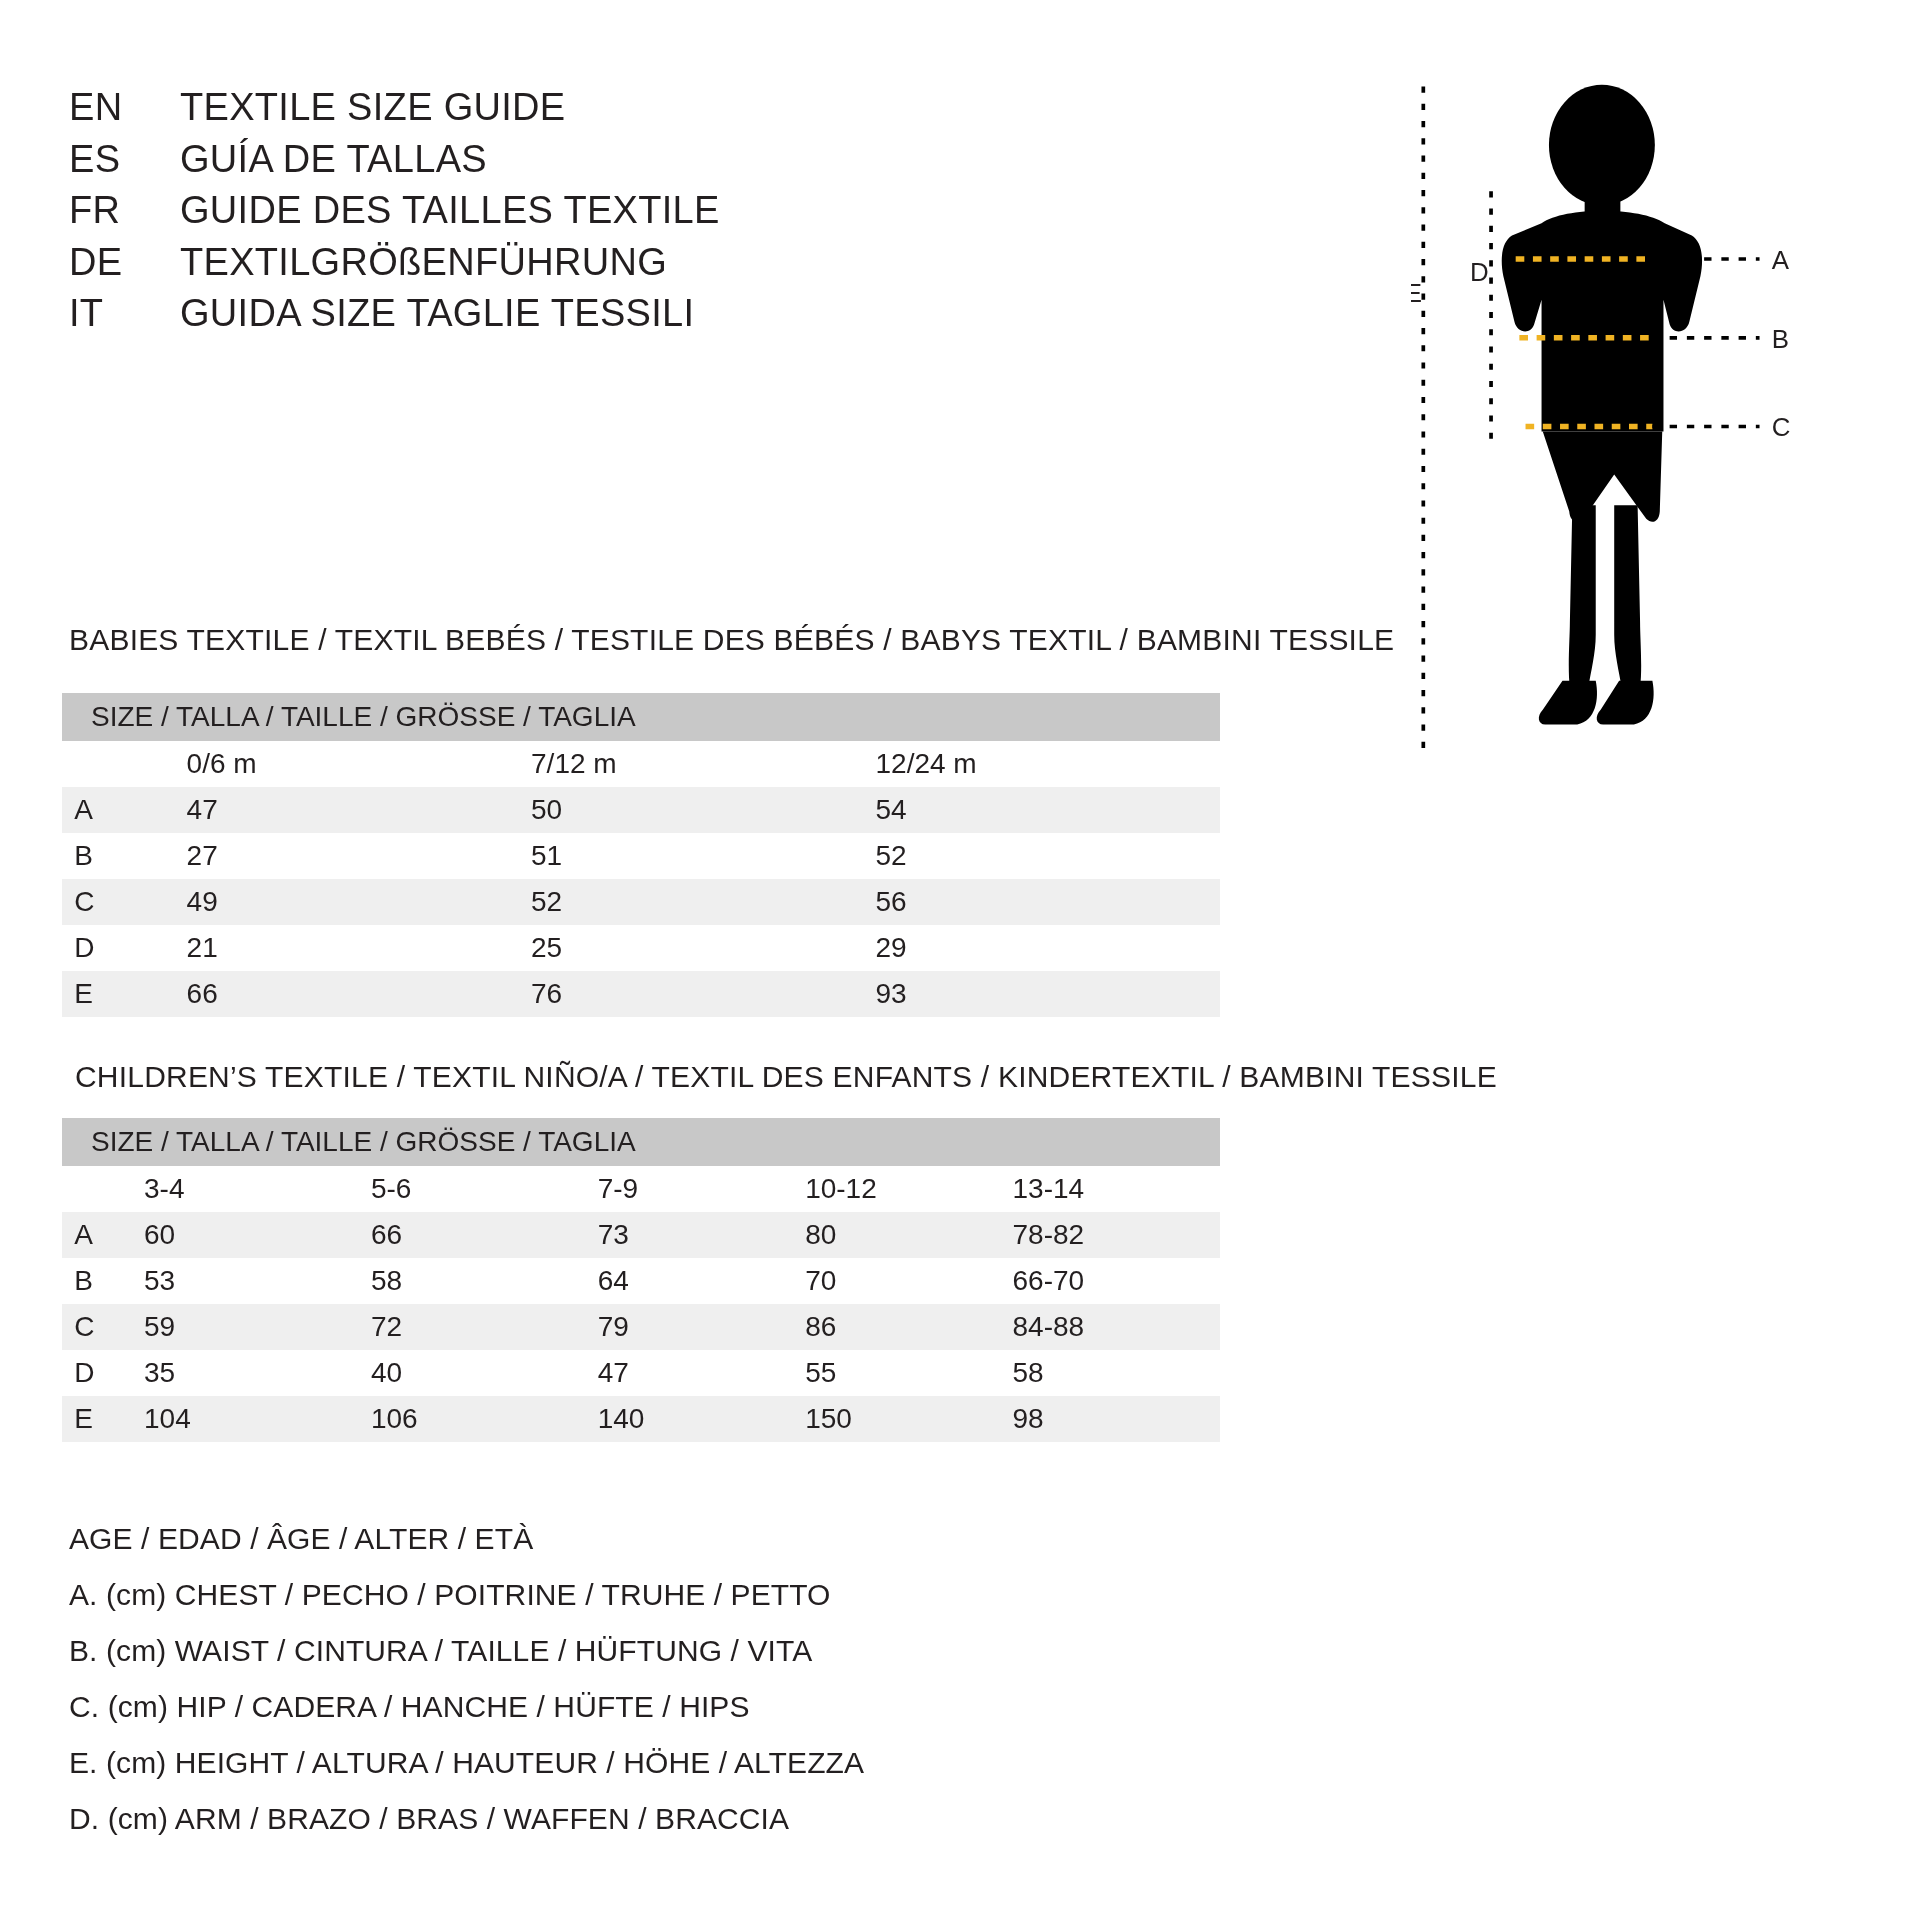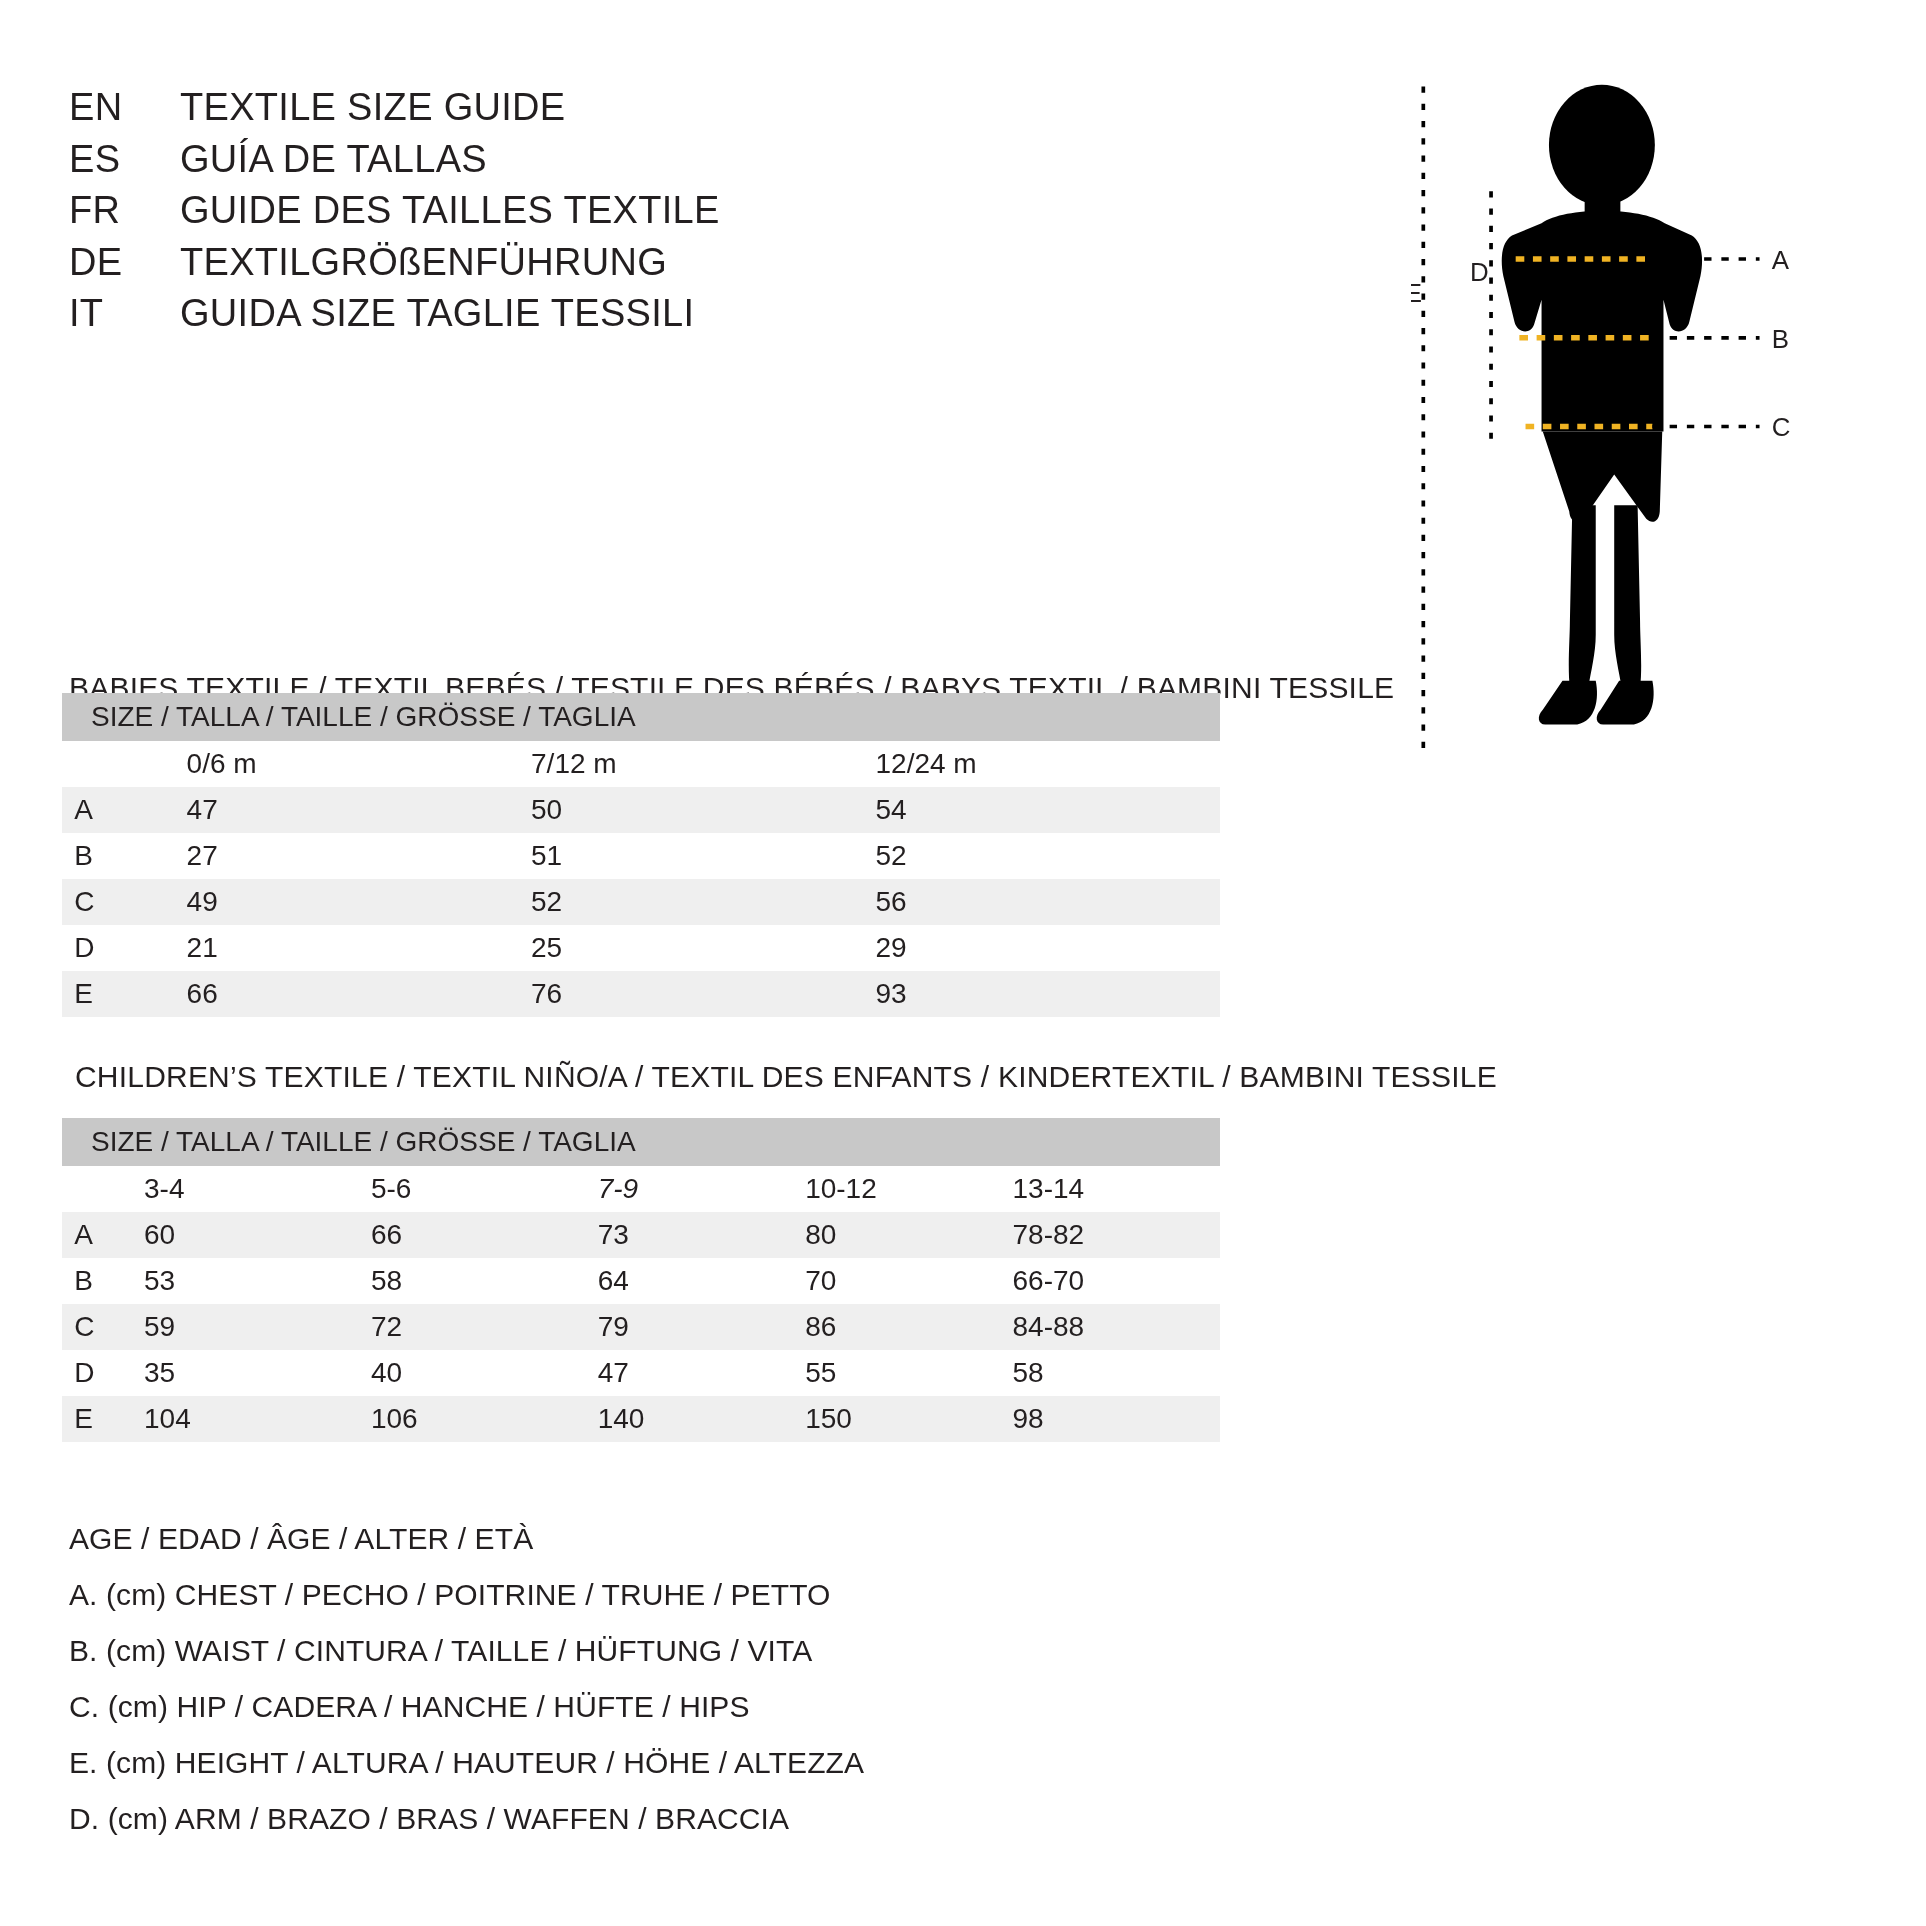--- a/index.html
+++ b/index.html
@@ -59,21 +59,21 @@
     display: block;
   }
 
   
   .section-heading {
     position: absolute;
     font-size: 30px;
     letter-spacing: 0.2px;
     white-space: nowrap;
   }
-  #babies-heading { left: 69px; top: 671px; }
+  #babies-heading { left: 69px; top: 623px; }
   #children-heading { left: 75px; top: 1060px; }
 
   
   .size-table {
     position: absolute;
     border-collapse: collapse;
     font-size: 28px;
   }
   #babies-table { left: 62px; top: 693px; width: 1158px; }
   #children-table { left: 62px; top: 1118px; width: 1158px; }
@@ -98,21 +98,21 @@
   .col-label { width: 68px; padding-left: 12.3px !important; }
 
   
   #babies-table .c1 { width: 222px; }
   #babies-table .c2 { width: 222px; }
   #babies-table .c3 { width: 222px; }
 
   
   #children-table .c1 { width: 222px; }
   #children-table .c2 { width: 222px; }
-  #children-table .c3 { width: 203px; font-style: italic; }
+  #children-table .c3 { width: 203px; }
   #children-table .c4 { width: 203px; }
   #children-table .c5 { width: 203px; }
 
   
   .legend {
     position: absolute;
     left: 69px;
     top: 1522px;
     width: 1232px;
   }

